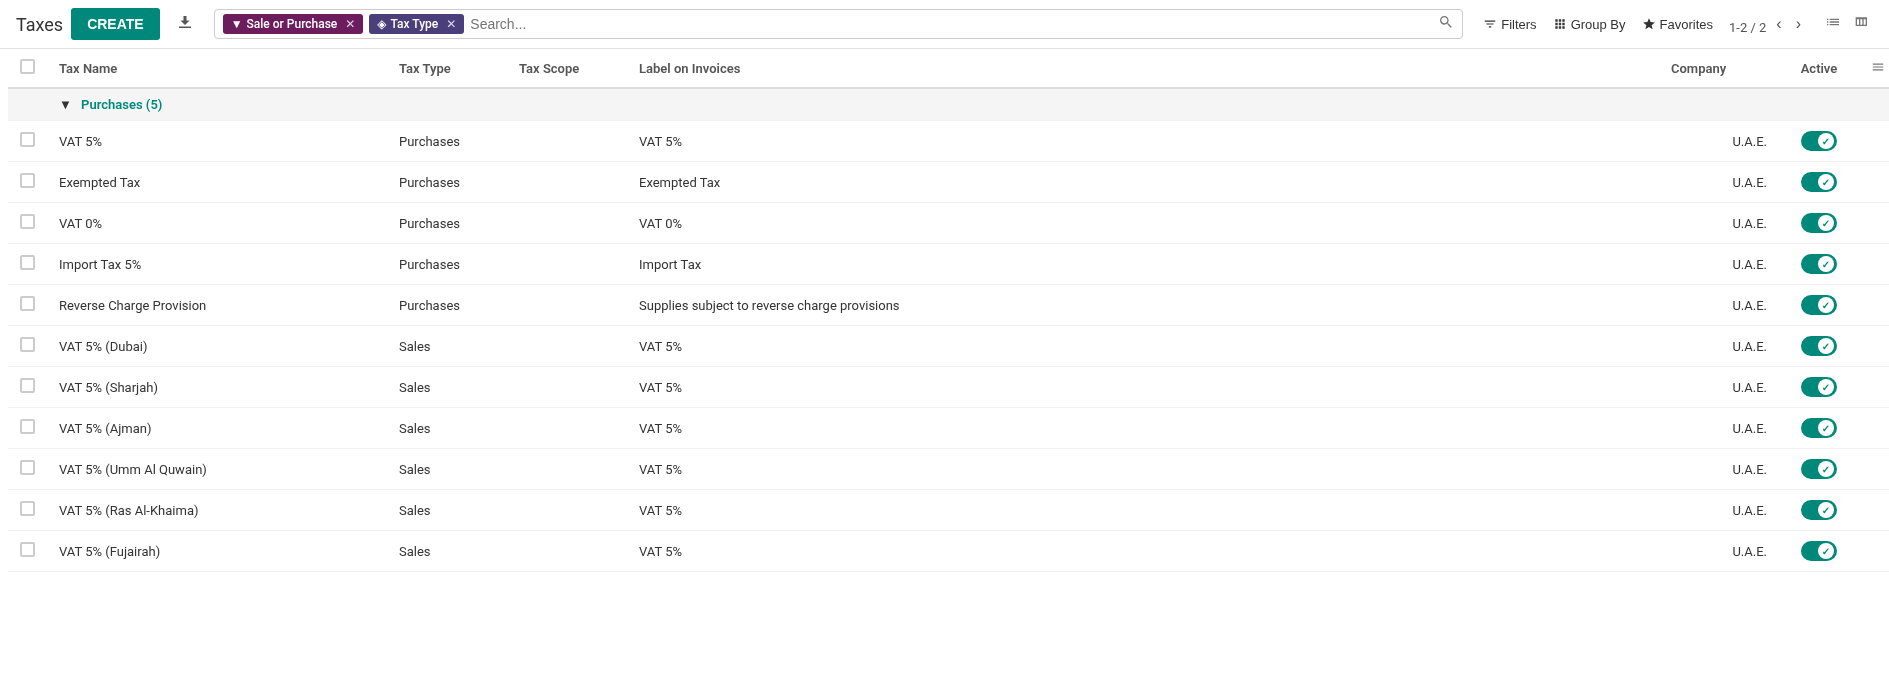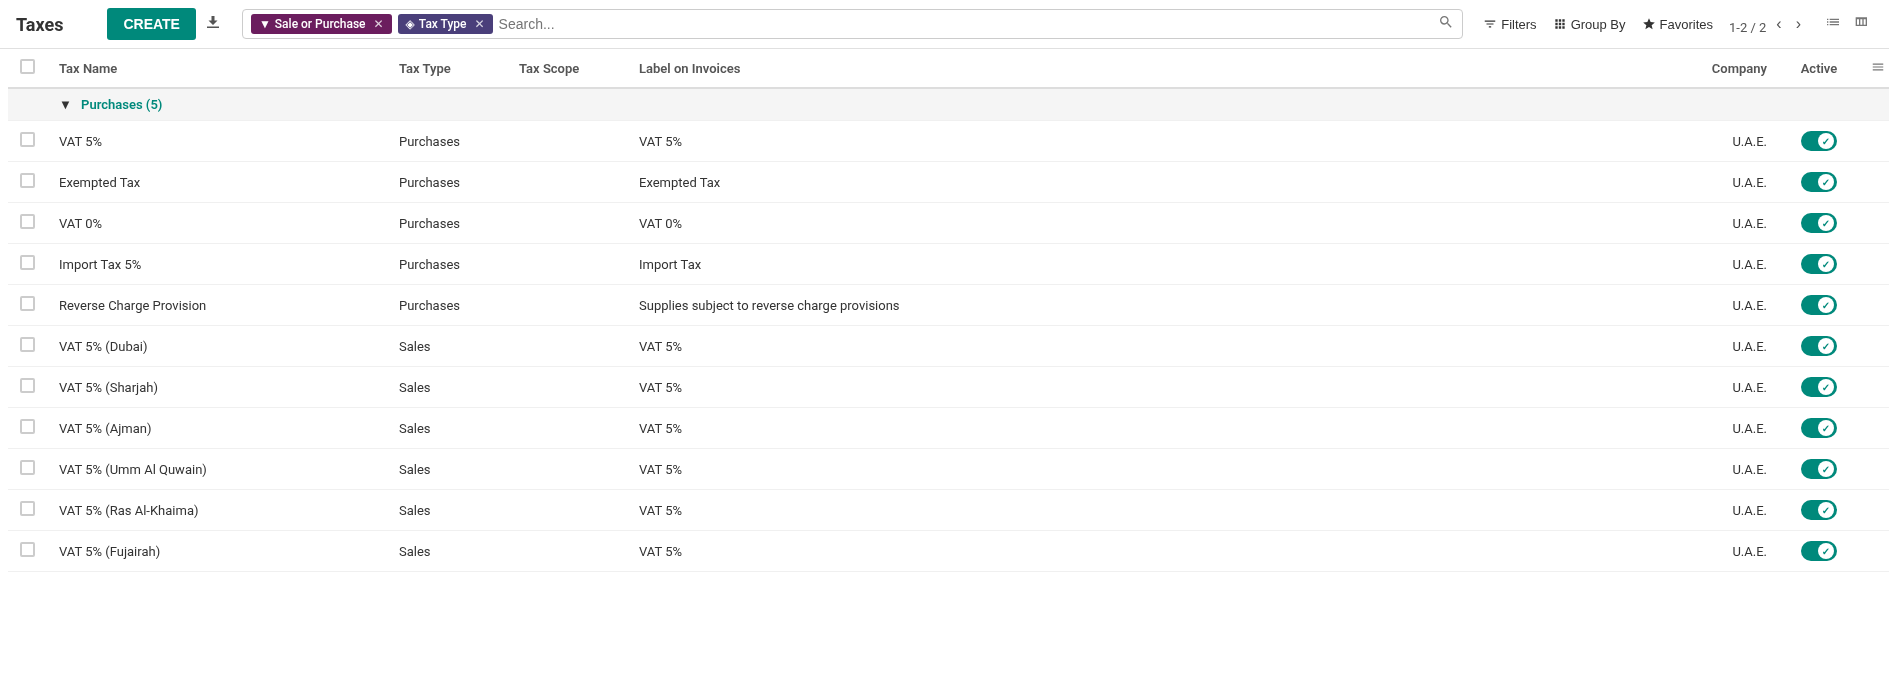--- a/index.html
+++ b/index.html
@@ -1,20 +1,20 @@
 <!DOCTYPE html>
 <html><head>
   <meta charset="utf-8">
   <style>
     * { box-sizing: border-box; margin: 0; padding: 0; }
     body { font-family: -apple-system, BlinkMacSystemFont, 'Segoe UI', Roboto, sans-serif; font-size: 14px; color: #333; background: #fff; }
 
     .top-bar { display: flex; align-items: center; padding: 8px 16px; border-bottom: 1px solid #e0e0e0; gap: 8px; }
-    .page-title { font-size: 18px; font-weight: 700; color: #333; flex: 0 0 auto; }
-    .toolbar-left { display: flex; align-items: center; gap: 8px; flex: 0 0 auto; margin-left: 36px; }
+    .page-title { font-size: 18px; font-weight: 400; color: #333; flex: 0 0 auto; }
+    .toolbar-left { display: flex; align-items: center; gap: 16px; flex: 0 0 auto; }
     .btn-create { background: #00897b; color: #fff; border: none; padding: 8px 16px; font-size: 14px; font-weight: 600; cursor: pointer; border-radius: 3px; }
     .btn-download { background: none; border: none; cursor: pointer; color: #555; font-size: 16px; }
 
     .search-area { display: flex; align-items: center; flex: 1; gap: 6px; border: 1px solid #ccc; border-radius: 4px; padding: 4px 8px; margin: 0 12px; }
     .filter-tag { display: flex; align-items: center; gap: 4px; padding: 3px 8px; border-radius: 3px; font-size: 12px; font-weight: 500; white-space: nowrap; }
     .filter-tag-sale { background: #6b1d5e; color: #fff; }
     .filter-tag-taxtype { background: #4a3f7a; color: #fff; }
     .filter-tag-close { cursor: pointer; margin-left: 4px; opacity: 0.8; }
     .search-input { border: none; outline: none; flex: 1; font-size: 14px; color: #555; background: transparent; min-width: 80px; }
     .search-icon-btn { background: none; border: none; cursor: pointer; color: #777; font-size: 16px; }
@@ -30,21 +30,21 @@
     .table-container { width: 100%; overflow: auto; margin-left: 8px; }
     table { width: 100%; border-collapse: collapse; }
     thead tr { border-bottom: 2px solid #ddd; }
     th { padding: 10px 12px; text-align: left; font-weight: 600; font-size: 13px; color: #555; white-space: nowrap; }
     td { padding: 10px 12px; font-size: 13px; color: #333; border-bottom: 1px solid #f0f0f0; }
 
     .col-checkbox { width: 32px; }
     .col-name { width: 340px; }
     .col-type { width: 120px; }
     .col-scope { width: 120px; }
-    .col-company { width: 120px; text-align: right; }
+    .col-company { width: 120px; text-align: left; }
     .col-active { width: 80px; text-align: center; }
 
     .group-row { background: #f5f5f5; padding-left: 31px; }
     .group-row td { font-weight: 600; font-size: 13px; color: #333; padding: 8px 12px; }
     .group-label { color: #00897b; }
     .group-chevron { margin-right: 6px; display: inline-block; }
 
     .checkbox { width: 15px; height: 15px; border: 2px solid #ccc; border-radius: 2px; display: inline-block; cursor: pointer; }
     .active-toggle { width: 36px; height: 20px; border-radius: 12px; background: #00897b; display: inline-flex; align-items: center; justify-content: flex-end; padding: 2px 3px; cursor: pointer; position: relative; }
     .active-toggle-knob { width: 16px; height: 16px; border-radius: 50%; background: #fff; display: flex; align-items: center; justify-content: center; }

